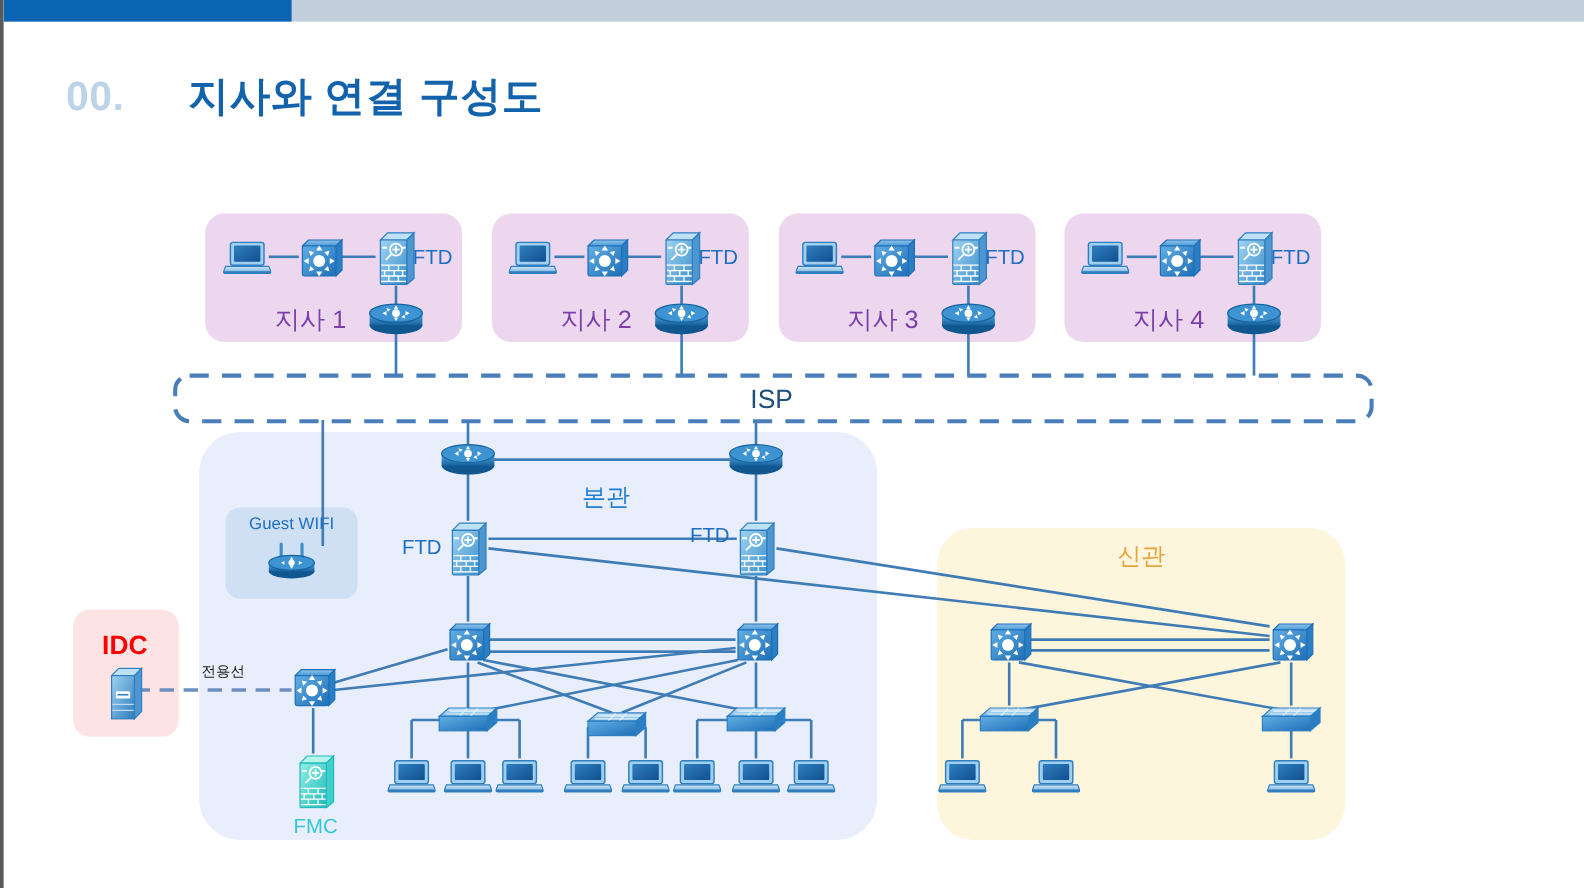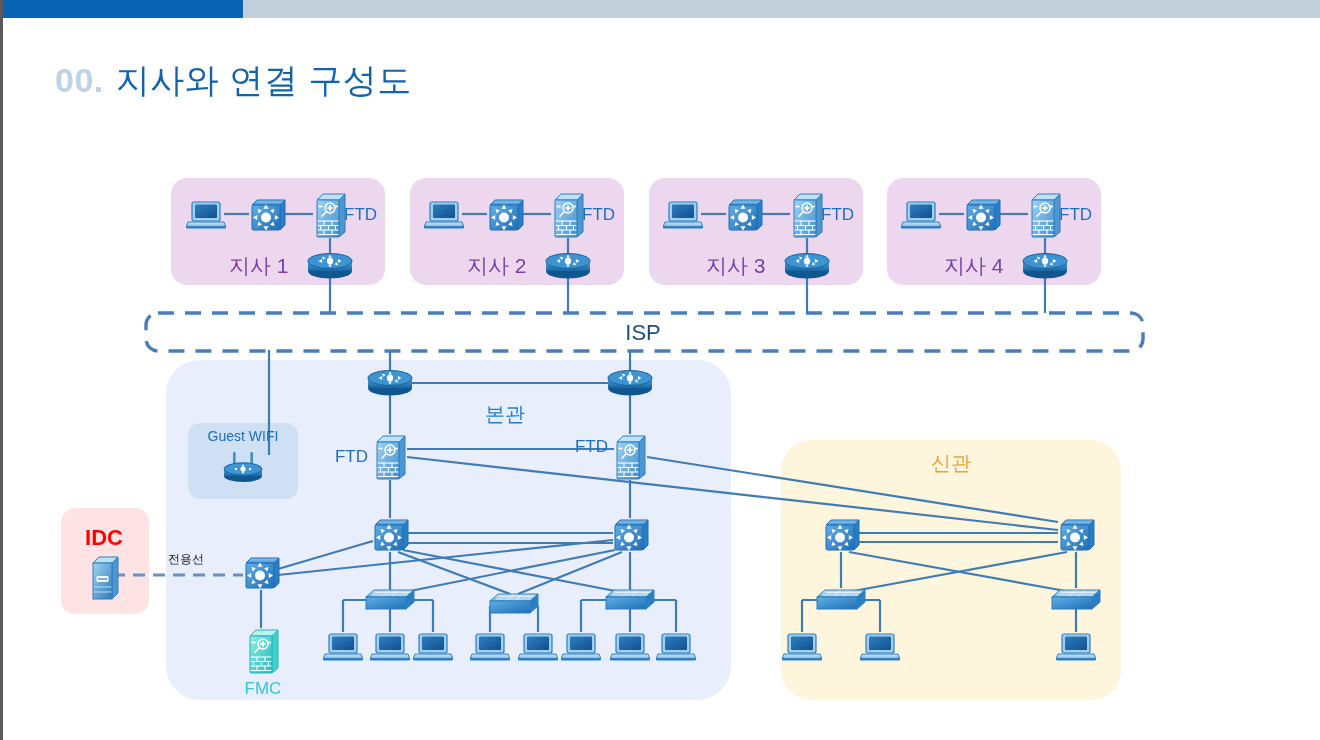--- a/index.html
+++ b/index.html
@@ -22,30 +22,30 @@
     background: #c2cfdb;
   }
   #topbar-accent {
     position: absolute; left: 0; top: 0;
     width: 240px; height: 18px;
     background: #0a64b4;
   }
   
   #title-row {
     position: absolute; left: 52px; top: 58px;
-    display: flex; align-items: baseline; gap: 12px;
+    display: flex; align-items: baseline; gap: 24px;
     white-space: nowrap;
   }
   #title-num {
     font-size: 34px; font-weight: 700;
     color: #bdd3e8; letter-spacing: 0.5px;
   }
   #title-text {
-    font-size: 34px; font-weight: 400;
-    color: #1263ab; letter-spacing: 0.5px;
+    font-size: 34px; font-weight: 700;
+    color: #1263ab; letter-spacing: 0.5px; margin-left: 29px;
   }
   
   #diagram {
     position: absolute; left: 0; top: 0;
     width: 1320px; height: 740px;
   }
   svg text { font-family: "Liberation Sans", "DejaVu Sans", sans-serif; }
   .lbl-branch { font-size: 21px; fill: #7a3fa8; }
   .lbl-ftd    { font-size: 17px; fill: #1f6fc0; }
   .lbl-isp    { font-size: 22px; fill: #1f4e79; }

